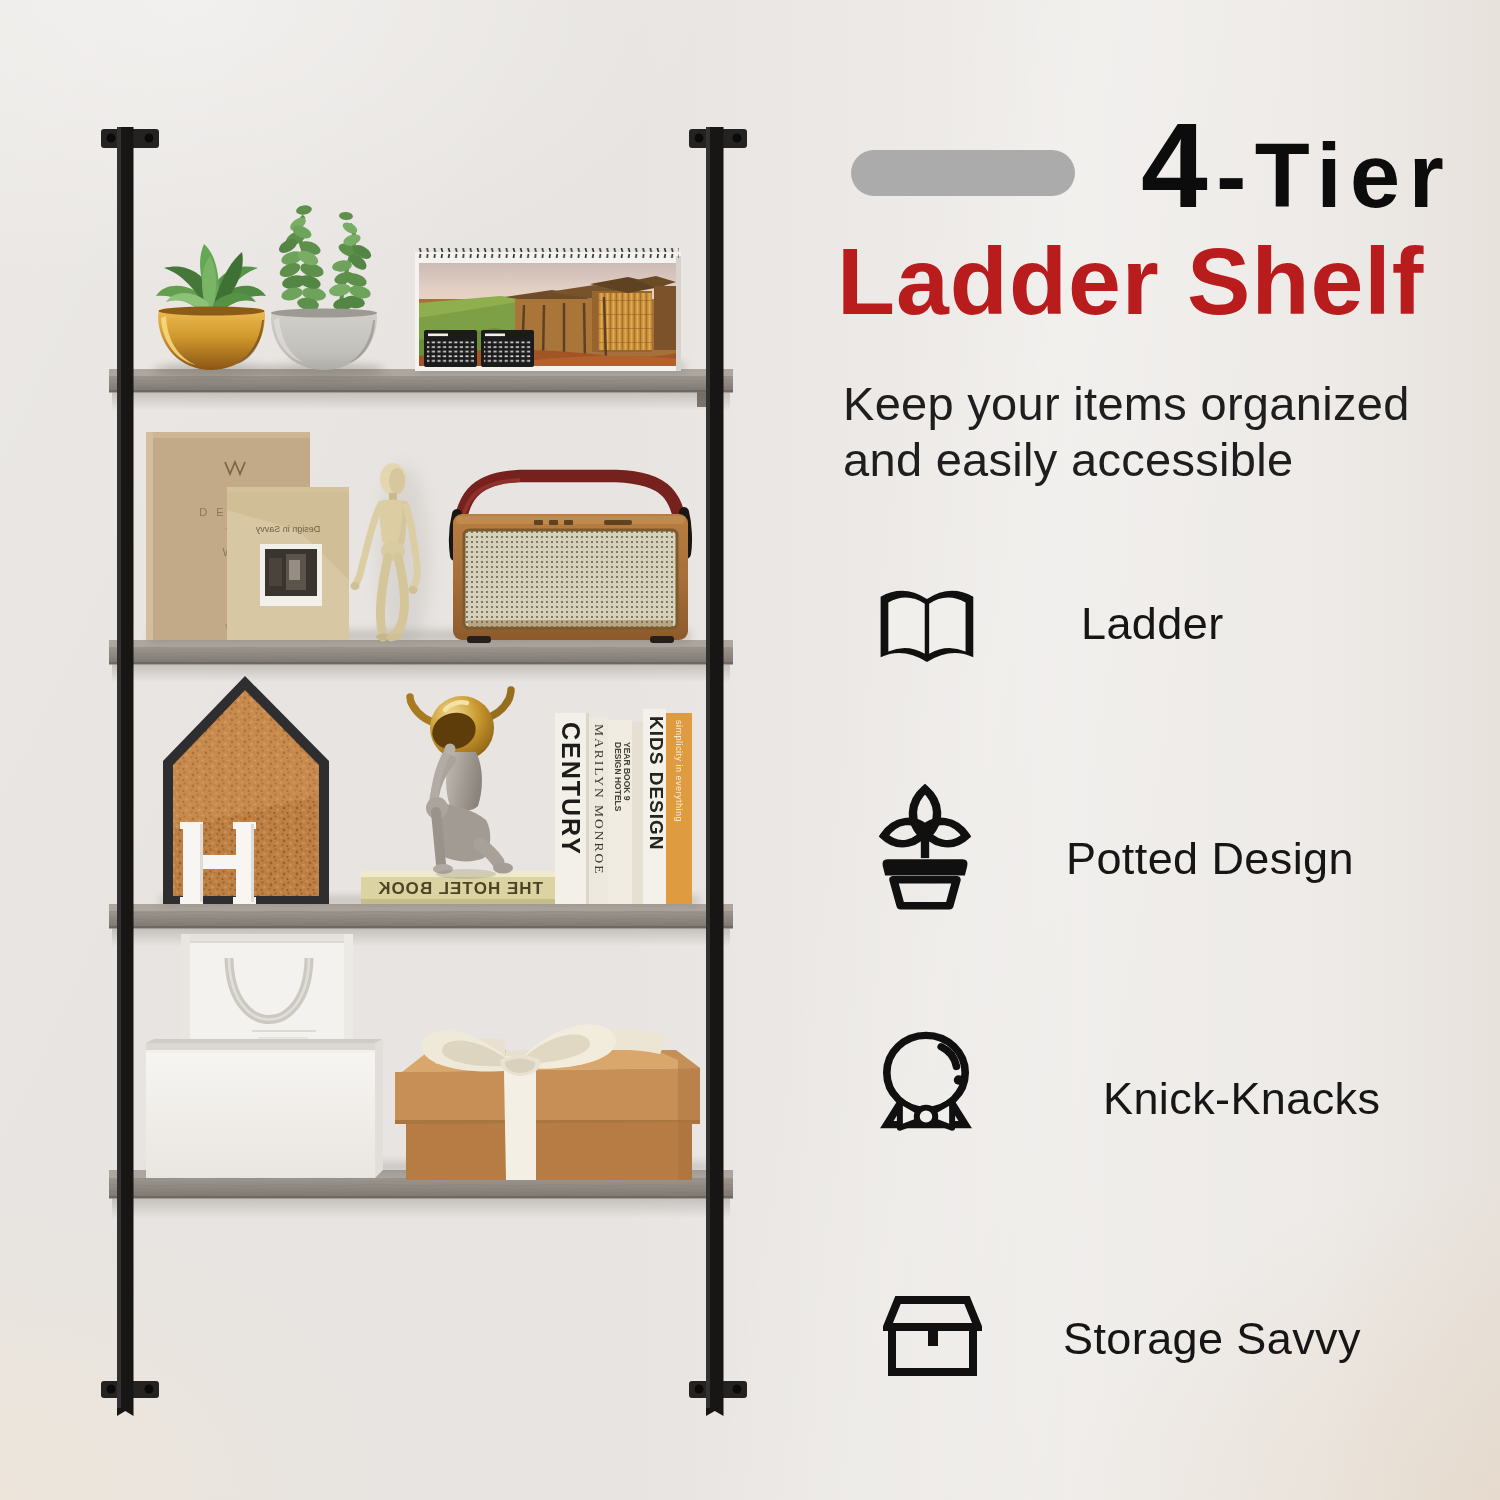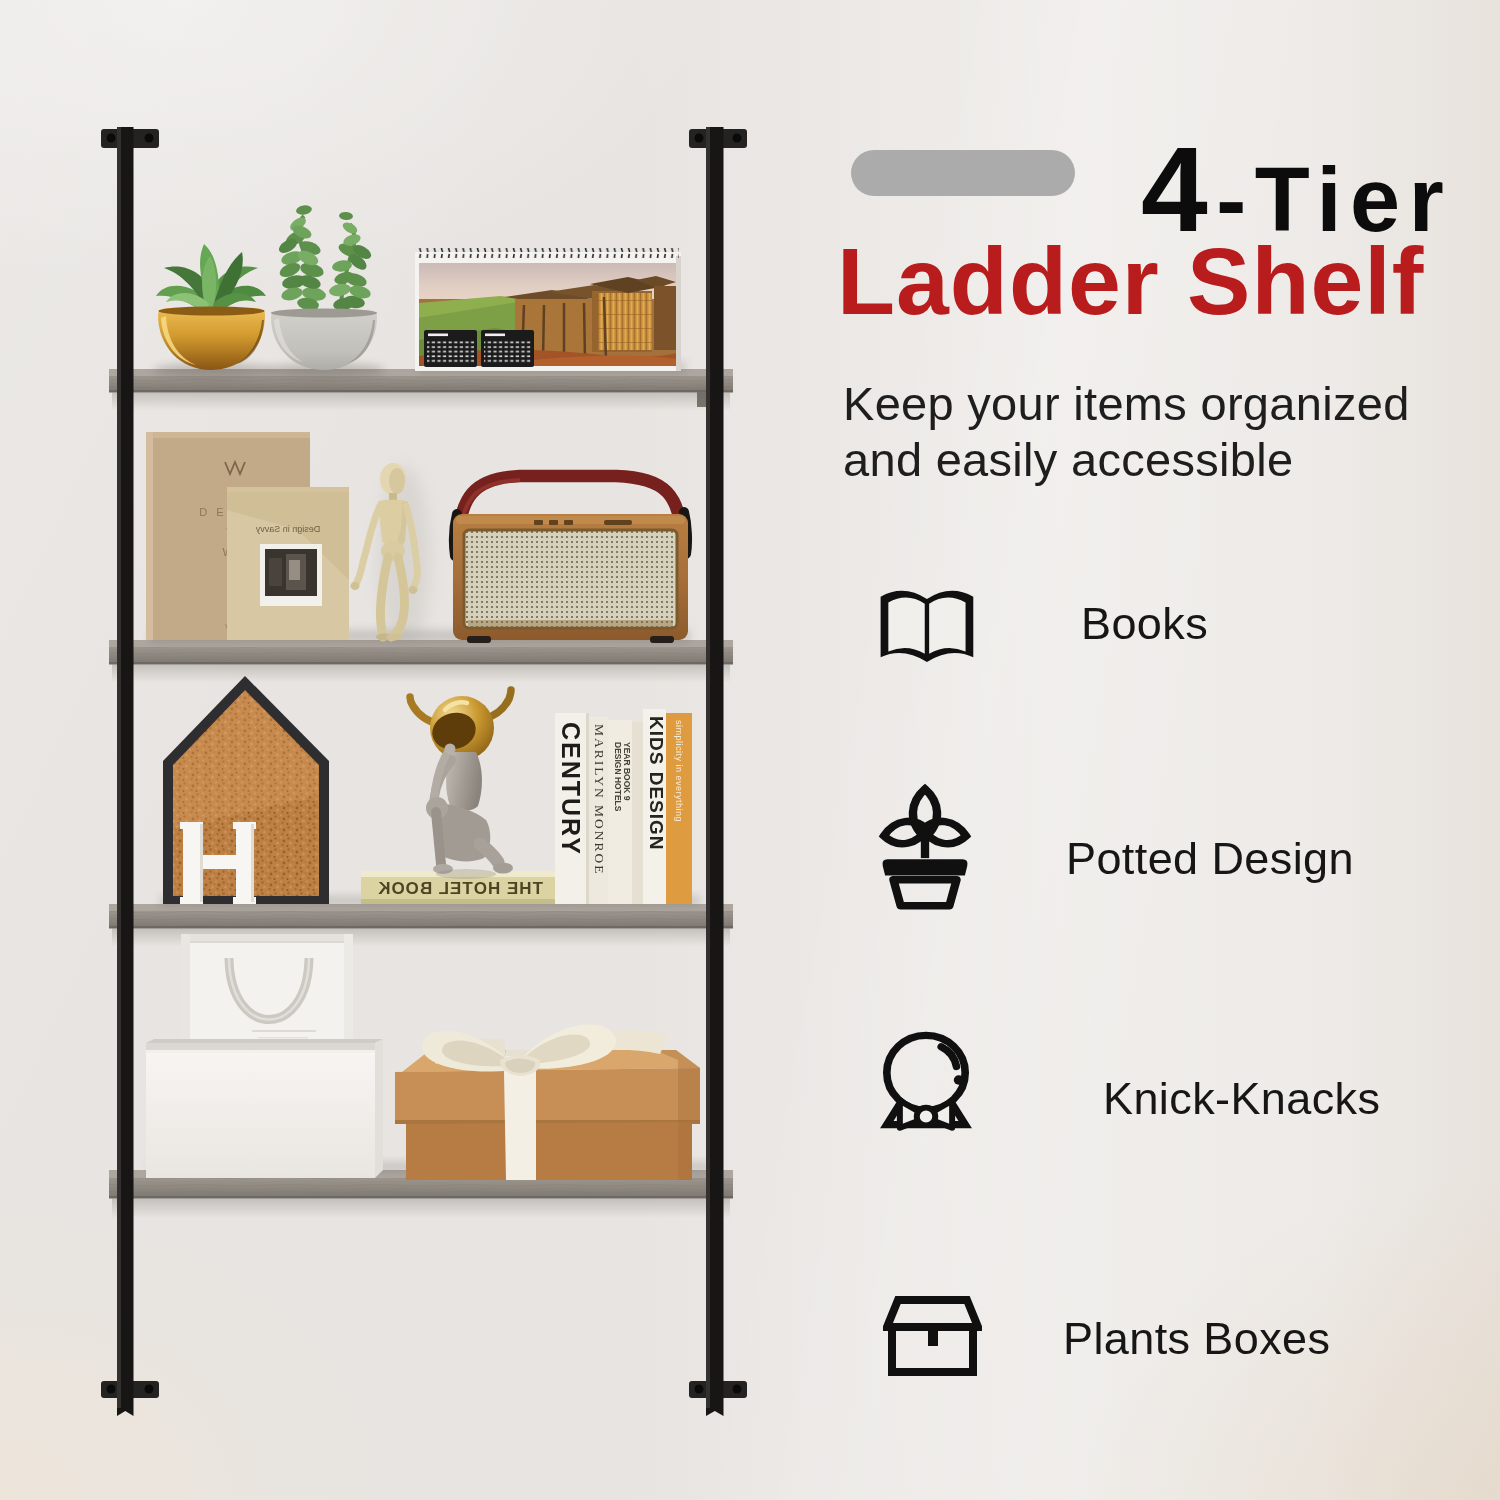--- a/index.html
+++ b/index.html
@@ -12,21 +12,21 @@
       linear-gradient(115deg, rgba(255,255,255,0.16) 0%, rgba(255,255,255,0) 28%),
       radial-gradient(640px 480px at 0% 100%, rgba(243,230,212,0.50), rgba(243,230,212,0) 60%),
       radial-gradient(680px 540px at 100% 102%, rgba(226,207,184,0.45), rgba(226,207,184,0) 65%),
       linear-gradient(90deg, rgba(120,112,104,0.04) 42%, rgba(255,255,255,0.20) 72%, rgba(255,255,255,0.08) 88%, rgba(216,201,184,0.22) 100%),
       linear-gradient(100deg, rgba(255,255,255,0) 54%, rgba(255,255,255,0.14) 63%, rgba(255,255,255,0) 76%),
       #ece9e6;}
   .abs{position:absolute;}
   
   .pill{position:absolute;left:851px;top:150px;width:224px;height:46px;border-radius:23px;background:#ababab;}
   .t1{position:absolute;left:1141px;top:96px;color:#0c0c0c;white-space:nowrap;
-      font-size:120px;font-weight:bold;letter-spacing:8.5px;margin-top:24px;}
+      font-size:120px;font-weight:bold;letter-spacing:8.5px;}
   .t1 .sm{font-size:90px;}
   .t2{position:absolute;left:837px;top:227px;color:#b91c1c;
       font-size:95px;font-weight:bold;letter-spacing:1px;white-space:nowrap;}
   .sub{position:absolute;left:843px;top:376px;color:#1e1e1e;
        font-size:47px;line-height:56px;letter-spacing:0.3px;}
   .lbl{position:absolute;color:#161616;font-size:45px;white-space:nowrap;letter-spacing:0.4px;}
 </style>
 </head>
 <body>
 <div class="bg" id="walllight"></div>
@@ -493,24 +493,24 @@
     <path d="M117,1408 h16.5 v8 l-8.2,-5 l-8.3,5 z" fill="#171615"></path>
     <path d="M706,1408 h17.5 v8 l-8.7,-5 l-8.8,5 z" fill="#171615"></path>
   </g>
 </svg>
 
 <div class="pill"></div>
 <div class="t1">4<span class="sm">-Tier</span></div>
 <div class="t2">Ladder Shelf</div>
 <div class="sub">Keep your items organized<br>and easily accessible</div>
 
-<div class="lbl" style="left:1081px;top:598px;">Books</div>
+<div class="lbl" style="left:1081px;top:598px;">Ladder</div>
 <div class="lbl" style="left:1066px;top:833px;">Potted Design</div>
 <div class="lbl" style="left:1103px;top:1073px;">Knick-Knacks</div>
-<div class="lbl" style="left:1063px;top:1313px;">Plants Boxes</div>
+<div class="lbl" style="left:1063px;top:1313px;">Storage Savvy</div>
 
 <svg class="abs" style="left:874px;top:585px" width="107" height="84" viewBox="0 0 97 72" preserveAspectRatio="none">
   <path d="M6,10 Q27,-1 48,12 Q69,-1 90,10 L90,62 Q70,53 48,66 Q26,53 6,62 Z" fill="#101010"></path>
   <path d="M13,15 Q30,6 46,16 L46,59 Q30,50 13,57 Z" fill="#f1efec"></path>
   <path d="M83,15 Q66,6 50,16 L50,59 Q66,50 83,57 Z" fill="#f1efec"></path>
   <line x1="48" y1="22" x2="48" y2="64" stroke="#101010" stroke-width="2"></line>
 </svg>
 <svg class="abs" style="left:872px;top:776px" width="106" height="134" viewBox="0 0 89 124" preserveAspectRatio="none">
   <g stroke="#101010" stroke-width="7" fill="none">
     <path d="M44.5,12 C57,24 59,43 44.5,57 C30,43 32,24 44.5,12 Z"></path>

